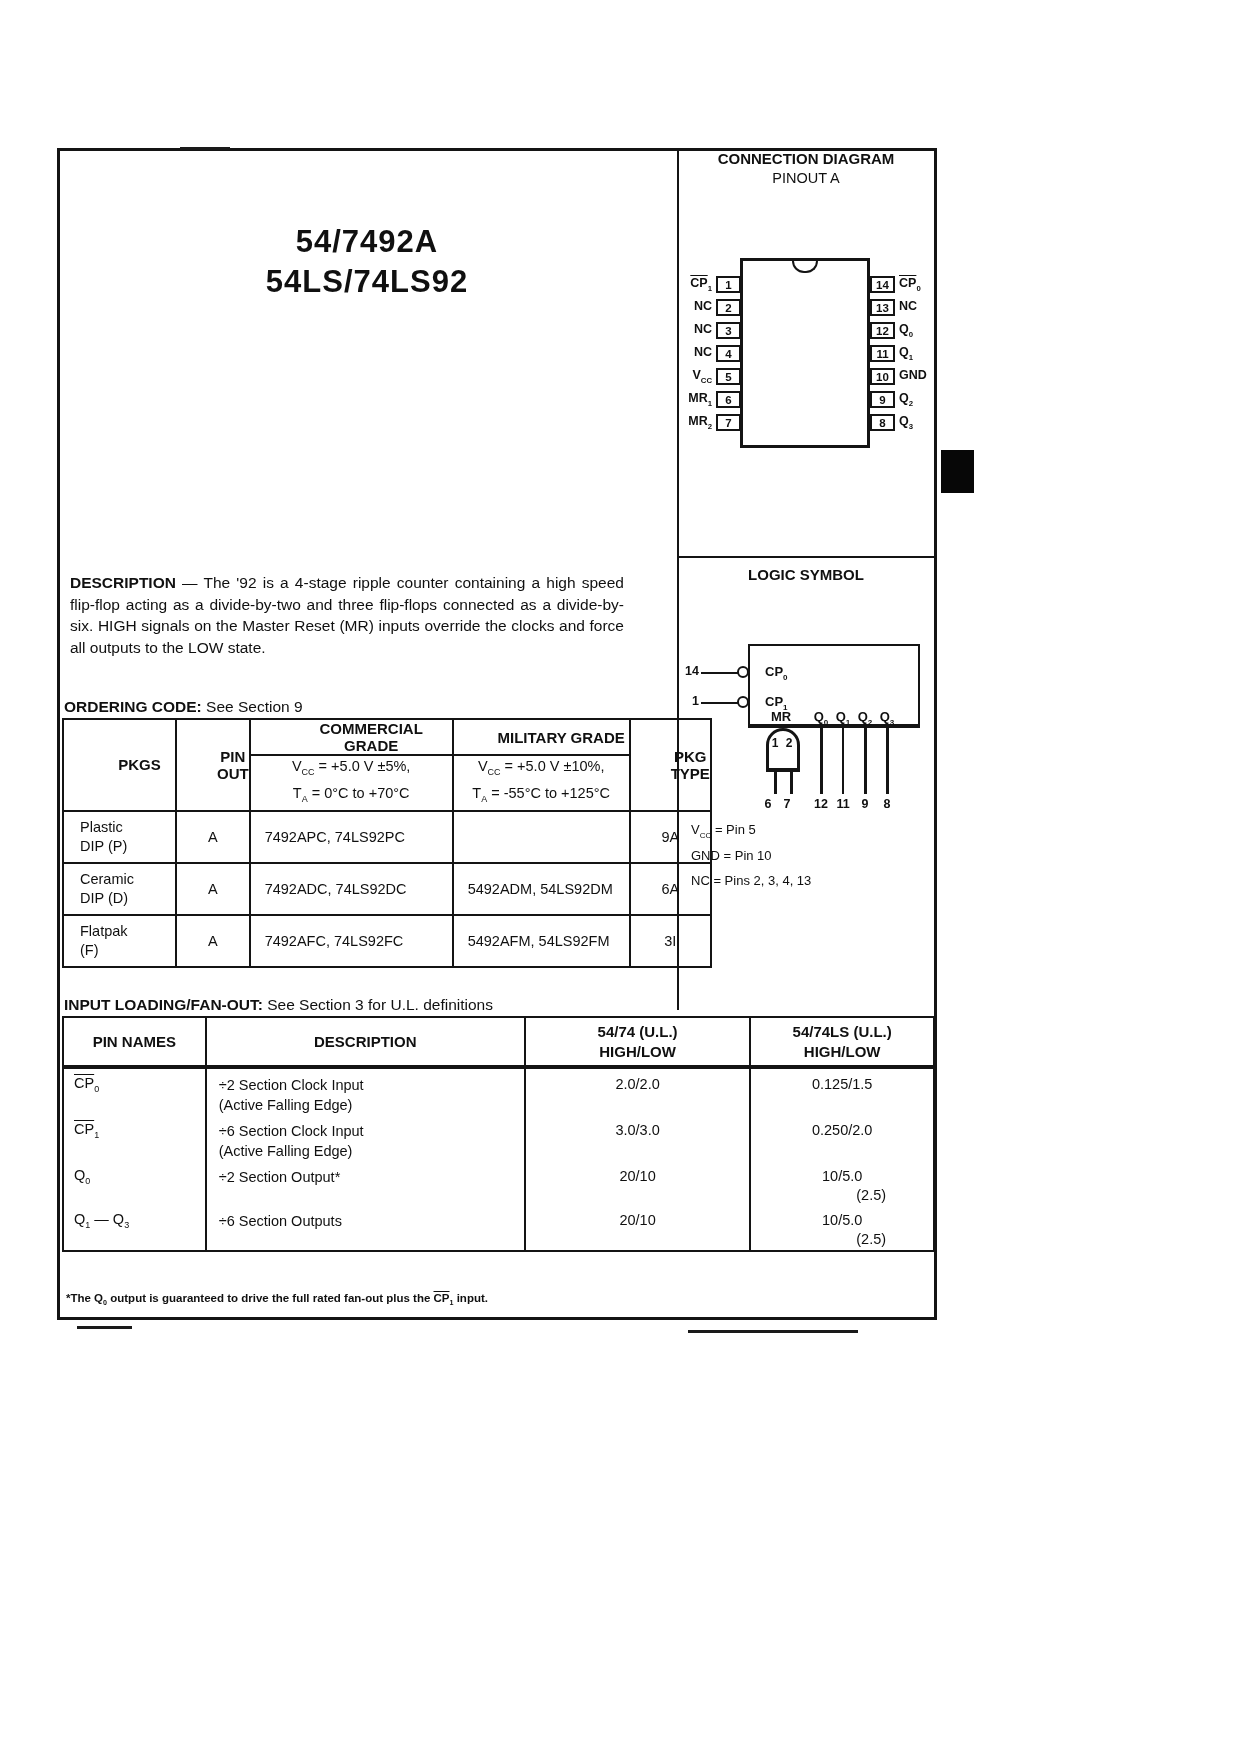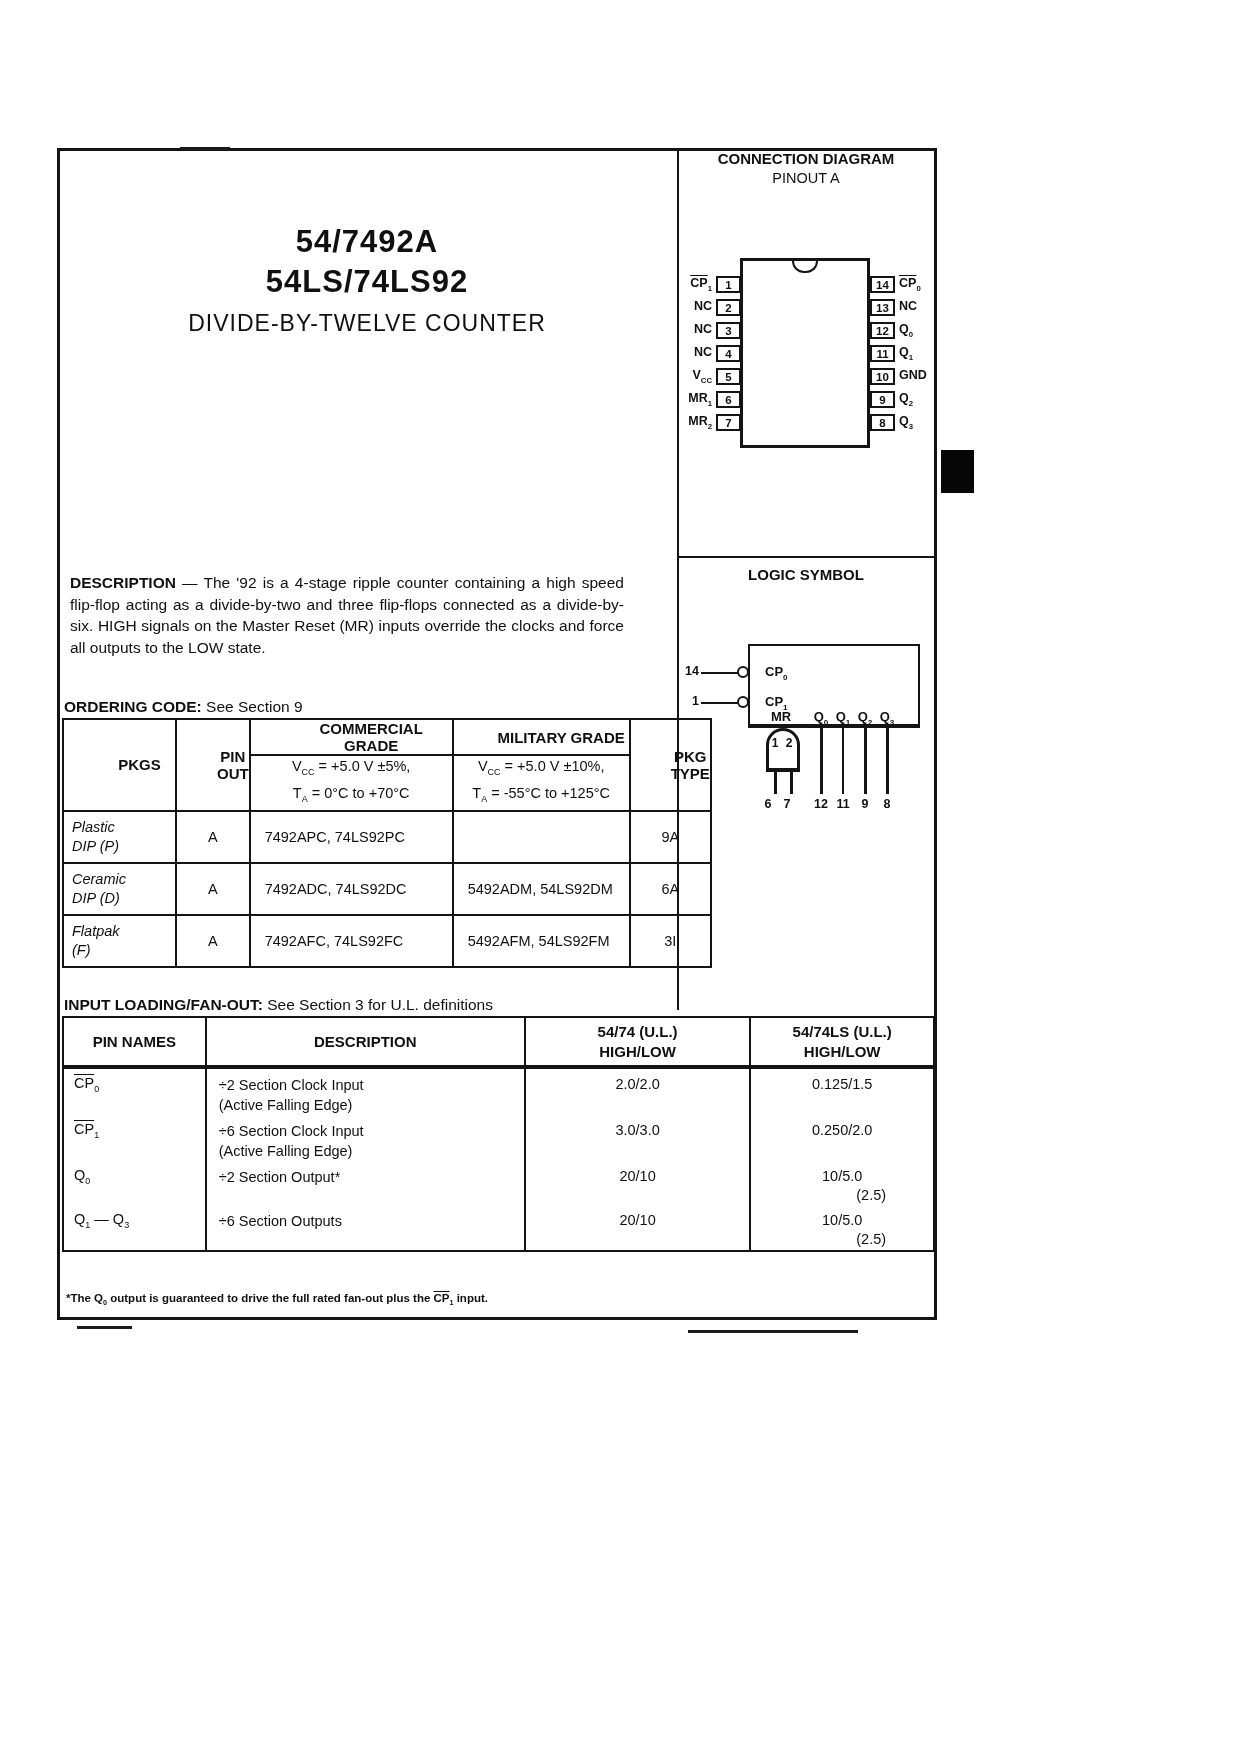--- a/index.html
+++ b/index.html
@@ -25,21 +25,21 @@
   .sect-head b { font-weight: bold; }
   .ordering-head { position: absolute; left: 64px; top: 698px; }
   .loading-head  { position: absolute; left: 64px; top: 996px; }
 
   table { border-collapse: collapse; }
   .order-table { position: absolute; left: 62px; top: 718px; }
   .order-table th, .order-table td { border: 2.5px solid #141414; }
   .order-table th { font-size: 15px; font-weight: bold; text-align: center; padding-left: 40px; }
   .order-table .cond td { font-size: 14.5px; text-align: center; height: 52px; font-weight: normal; line-height: 21px; }
   .orow td { font-size: 14.5px; height: 52px; }
-  .pkgcell { padding-left: 8px; line-height: 19px; font-style: italic; }
+  .pkgcell { padding-left: 16px; line-height: 19px; }
   .ctr { text-align: center; }
   .lft { text-align: left; padding-left: 14px; }
   sub { font-size: 0.62em; }
 
   .load-table { position: absolute; left: 62px; top: 1016px; width: 873px; }
   .load-table th { border: 2.5px solid #141414; border-bottom: 4px solid #141414; font-size: 15px; font-weight: bold; height: 50px; line-height: 20px; }
   .load-table tbody td { border-left: 2.5px solid #141414; border-right: 2.5px solid #141414; border-top: none; border-bottom: none; vertical-align: top; font-size: 14.5px; }
   .load-table tbody tr:last-child td { border-bottom: 2.5px solid #141414; }
   .pincell  { padding: 6px 0 0 10px; }
   .desccell { padding: 6px 0 0 12px; line-height: 20px; }
@@ -86,21 +86,20 @@
 <div class="page">
 
   <div class="frame"></div>
   <div class="vdiv"></div>
   <div class="hdiv-right"></div>
   <div class="tab"></div>
 
   <div class="title-block">
     <div class="title-main">54/7492A</div>
     <div class="title-main">54LS/74LS92</div>
-    <div class="title-sub">DIVIDE-BY-TWELVE COUNTER</div>
   </div>
 
   <div class="desc"><b>DESCRIPTION</b><span> — The '92 is a 4-stage ripple counter containing a high speed flip-flop acting as a divide-by-two and three flip-flops connected as a divide-by-six. HIGH signals on the Master Reset (MR) inputs override the clocks and force all outputs to the LOW state.</span></div>
 
   <div class="sect-head ordering-head">
     <b>ORDERING CODE:</b>
     <span>See Section 9</span>
   </div>
 
   <table class="order-table">
@@ -265,20 +264,25 @@
     <div class="lline" style="left:187px; top:98px; width:3px; height:66px"></div>
     <div class="lline" style="left:209px; top:98px; width:3px; height:66px"></div>
 
     <span class="qnum" style="left:84px; top:167px; width:14px">6</span>
     <span class="qnum" style="left:103px; top:167px; width:14px">7</span>
     <span class="qnum" style="left:134px; top:167px">12</span>
     <span class="qnum" style="left:156px; top:167px">11</span>
     <span class="qnum" style="left:178px; top:167px">9</span>
     <span class="qnum" style="left:200px; top:167px">8</span>
 
+    <div class="notes">
+      <div><span>V</span><sub>CC</sub><span> = Pin 5</span></div>
+      <div><span>GND</span><sub></sub><span> = Pin 10</span></div>
+      <div><span>NC</span><sub></sub><span> = Pins 2, 3, 4, 13</span></div>
+    </div>
   </div>
 
   <div class="sect-head loading-head">
     <b>INPUT LOADING/FAN-OUT:</b>
     <span>See Section 3 for U.L. definitions</span>
   </div>
 
   <table class="load-table">
     <colgroup>
         <col style="width:143px">

